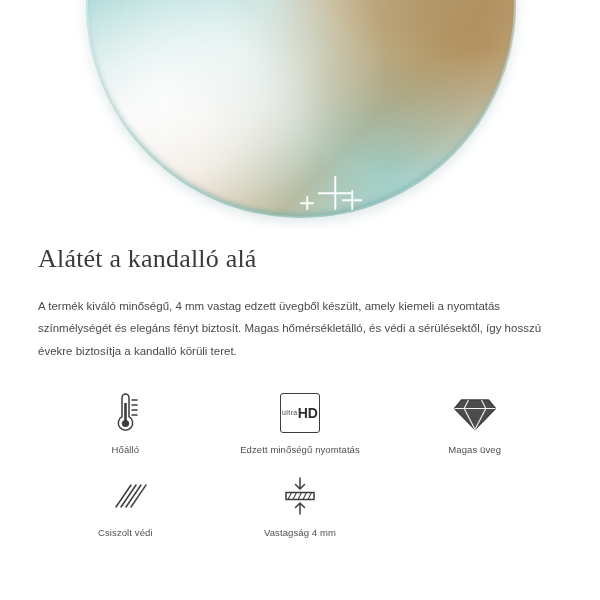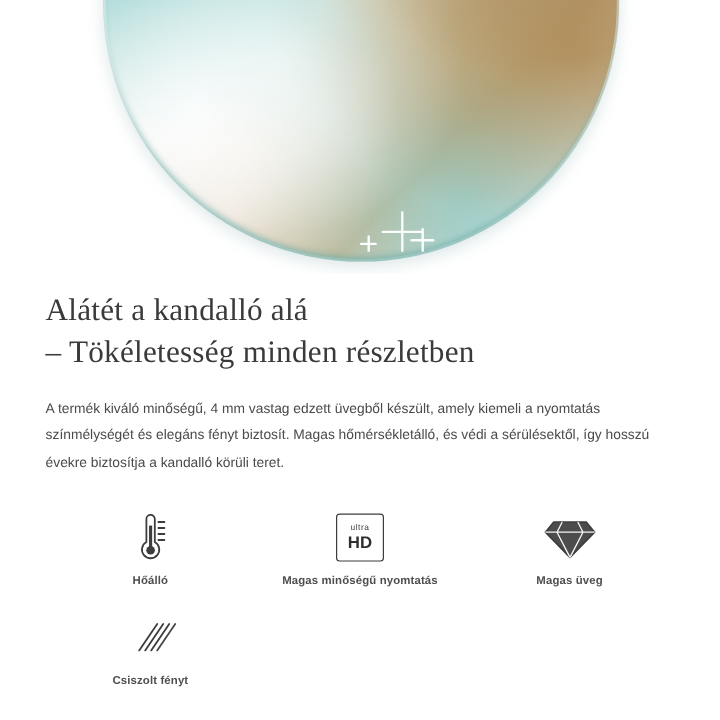--- a/index.html
+++ b/index.html
@@ -133,29 +133,28 @@
     display: flex;
     align-items: center;
     justify-content: center;
   }
   .feature-label {
     margin-top: 8px;
     font-size: 9.5px;
     color: #4f4f4f;
     text-align: left;
     letter-spacing: 0.1px;
-    font-weight: bold;
   }
   .hd-badge {
     width: 38px;
     height: 38px;
     border: 1.4px solid #3d3d3d;
     border-radius: 3px;
     display: flex;
-    flex-direction: column;
+    flex-direction: row;
     align-items: center;
     justify-content: center;
     line-height: 1;
   }
   .hd-badge .ultra {
     font-size: 7px;
     letter-spacing: 0.4px;
     color: #3d3d3d;
     margin-bottom: 1px;
   }
@@ -176,21 +175,20 @@
     <div class="disc-edge"></div>
     <span class="sparkle sp1"></span>
     <span class="sparkle sp2"></span>
     <span class="sparkle sp3"></span>
   </div>
 
   <div class="content">
 
     <h1 class="headline">
       <span>Alátét a kandalló alá</span>
-      <span class="line2">– Tökéletesség minden részletben</span>
     </h1>
 
     <p class="paragraph">A termék kiváló minőségű, 4 mm vastag edzett üvegből készült, amely kiemeli a nyomtatás színmélységét és elegáns fényt biztosít. Magas hőmérsékletálló, és védi a sérülésektől, így hosszú évekre biztosítja a kandalló körüli teret.</p>
 
     <div class="features">
 
       <div class="feature">
         <div class="feature-icon">
           <svg width="40" height="44" viewBox="0 0 40 44" fill="none" stroke="#3d3d3d" stroke-width="1.5">
             <path d="M17 6.5a3.5 3.5 0 0 1 7 0v19.2a7.2 7.2 0 1 1-7 0V6.5z"></path>
@@ -202,21 +200,21 @@
         <div class="feature-label">Hőálló</div>
       </div>
 
       <div class="feature">
         <div class="feature-icon">
           <div class="hd-badge">
             <span class="ultra">ultra</span>
             <span class="hd">HD</span>
           </div>
         </div>
-        <div class="feature-label">Magas minőségű nyomtatás</div>
+        <div class="feature-label">Edzett minőségű nyomtatás</div>
       </div>
 
 
       <div class="feature">
         <div class="feature-icon">
           <svg width="46" height="40" viewBox="0 0 46 40" fill="none" stroke="#3d3d3d" stroke-width="1.4" stroke-linejoin="round">
             <path d="M9.5 7h27l7 8.5L23 36.5 2.5 15.5 9.5 7z" fill="#3d3d3d" fill-opacity="0.92"></path>
             <path d="M2.5 15.5h41M16.5 7l-4.3 8.5L23 36.5M29.5 7l4.3 8.5L23 36.5" stroke="#ffffff" stroke-opacity="0.95" stroke-width="1.1"></path>
           </svg>
         </div>
@@ -225,19 +223,30 @@
 
       <div class="feature">
         <div class="feature-icon">
           <svg width="44" height="40" viewBox="0 0 44 40" fill="none" stroke="#3d3d3d" stroke-width="1.5" stroke-linecap="round">
             <path d="M13 31L28 9"></path>
             <path d="M18 31L33 9"></path>
             <path d="M23 31L38 9"></path>
             <path d="M28 31L43 9" stroke-opacity="0.95"></path>
           </svg>
         </div>
-        <div class="feature-label">Csiszolt fényt</div>
-      </div>
-
+        <div class="feature-label">Csiszolt védi</div>
+      </div>
+
+      <div class="feature">
+        <div class="feature-icon">
+          <svg width="44" height="44" viewBox="0 0 44 44" fill="none" stroke="#3d3d3d" stroke-width="1.5">
+            <path d="M22 4v10M17.5 10.5L22 15l4.5-4.5" stroke-linecap="round" stroke-linejoin="round"></path>
+            <rect x="8" y="18.5" width="28" height="7" stroke-width="1.5"></rect>
+            <path d="M10 25.5l3.5-7M15 25.5l3.5-7M20 25.5l3.5-7M25 25.5l3.5-7M30 25.5l3.5-7" stroke-width="1.1"></path>
+            <path d="M22 40V30M17.5 33.5L22 29l4.5 4.5" stroke-linecap="round" stroke-linejoin="round"></path>
+          </svg>
+        </div>
+        <div class="feature-label">Vastagság 4 mm</div>
+      </div>
 
     </div>
   </div>
 </div>
 
 </body></html>

